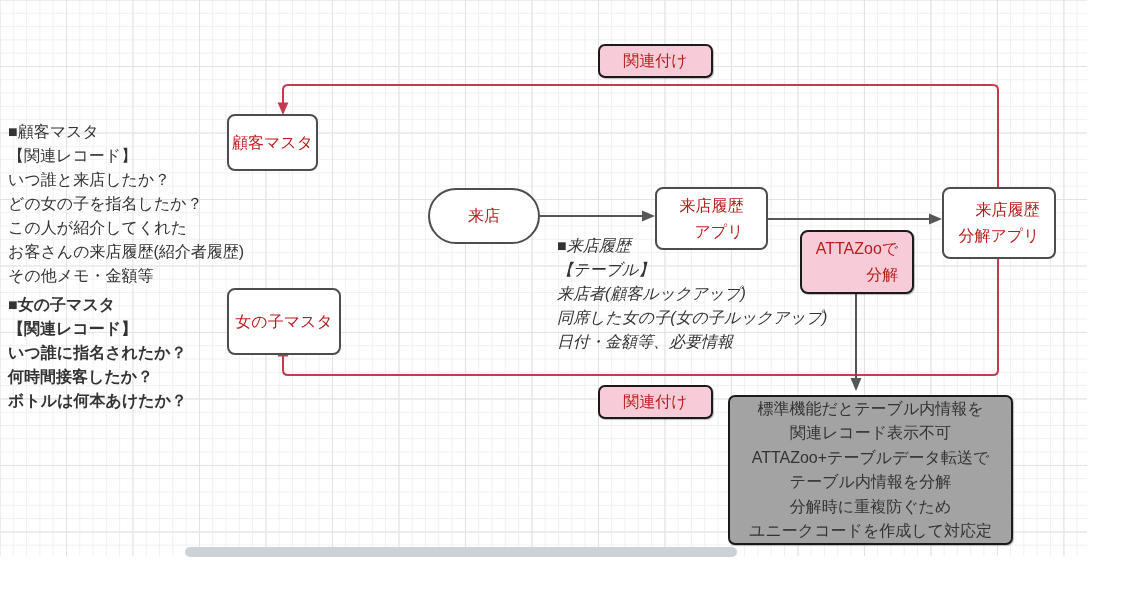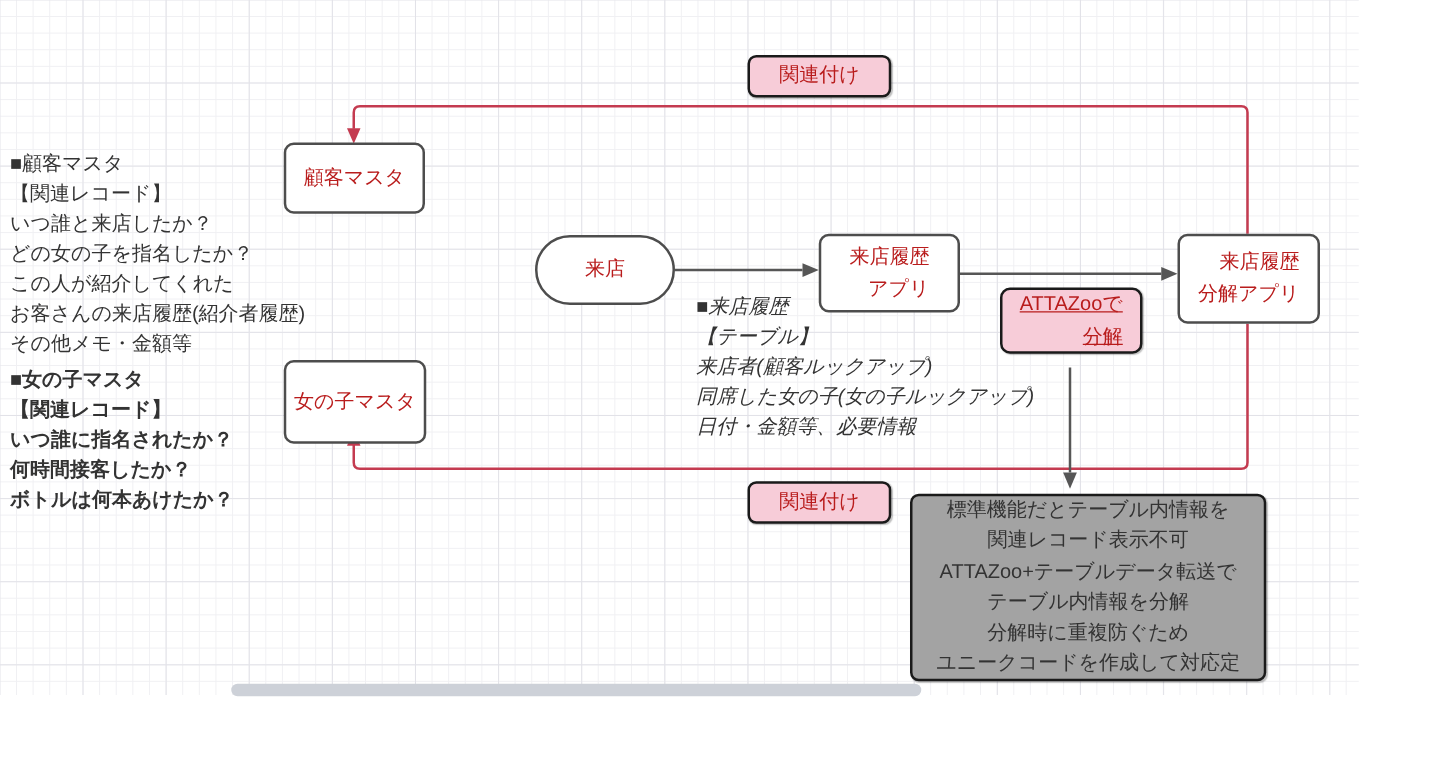--- a/index.html
+++ b/index.html
@@ -48,26 +48,26 @@
     font-size: 16px; line-height: 24px; color: #333333;
     white-space: pre-line; text-align: left;
   }
   .edge-bar {
     position: absolute; z-index: 4;
     left: 185px; top: 547px; width: 552px; height: 10px;
     background: #cdd1d8; border-radius: 5px;
   }
 
   
-  #node-customer     { left: 227px; top: 114px; width: 113px; height: 57px; }
+  #node-customer     { left: 227px; top: 114px; width: 91px; height: 57px; }
   #node-girl         { left: 227px; top: 288px; width: 114px; height: 67px; }
   #node-visit        { left: 428px; top: 188px; width: 112px; height: 56px; }
   #node-history-app  { left: 655px; top: 187px; width: 113px; height: 63px; }
   #node-decomp-app   { left: 942px; top: 187px; width: 114px; height: 72px; }
-  #node-attazoo      { left: 800px; top: 230px; width: 114px; height: 53px; text-decoration: underline; }
+  #node-attazoo      { left: 800px; top: 230px; width: 114px; height: 64px; }
   #label-relate-top    { left: 598px; top: 44px;  width: 115px; height: 34px; }
   #label-relate-bottom { left: 598px; top: 385px; width: 115px; height: 34px; }
   #note-yellow       { left: 728px; top: 395px; width: 285px; height: 150px; }
   #annot-customer    { left: 8px;   top: 81px; margin-top: 39px; }
   #annot-girl        { left: 8px;   top: 293px; font-weight: bold; }
   #annot-history     { left: 557px; top: 234px; font-style: italic; }
 </style>
 </head>
 <body>
 

